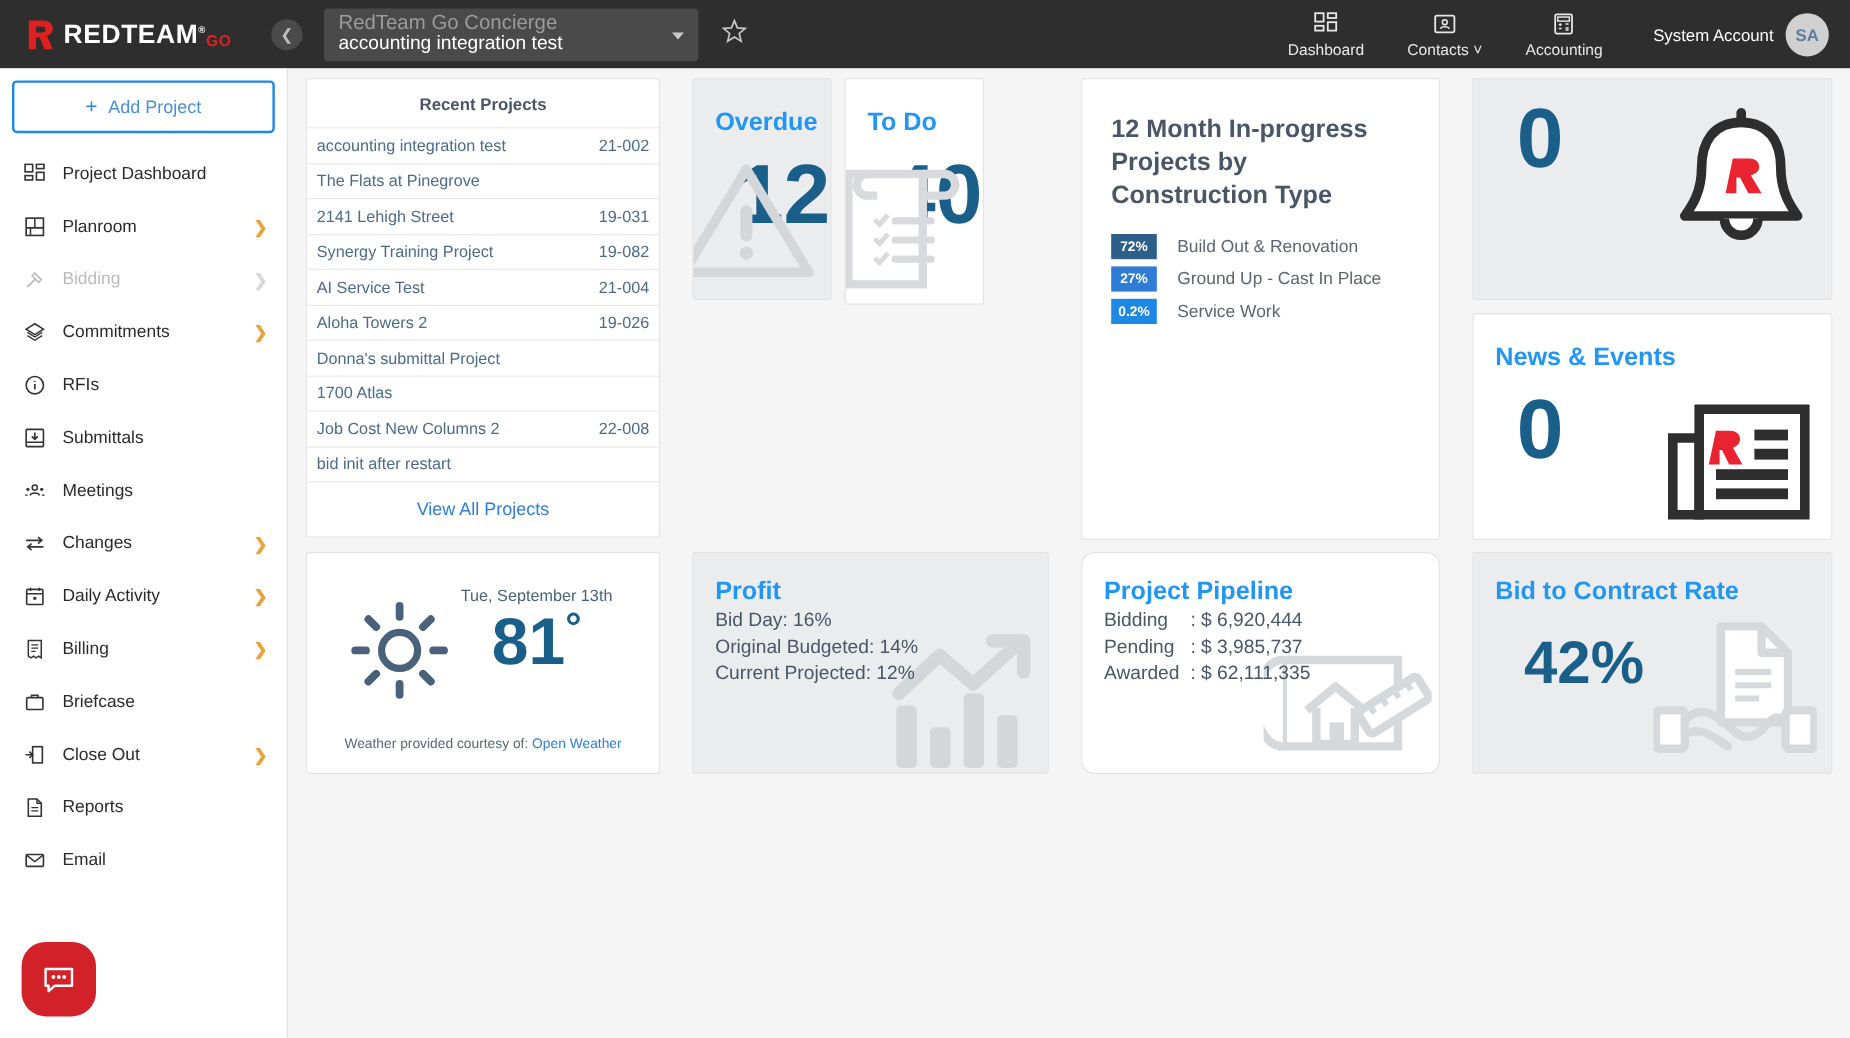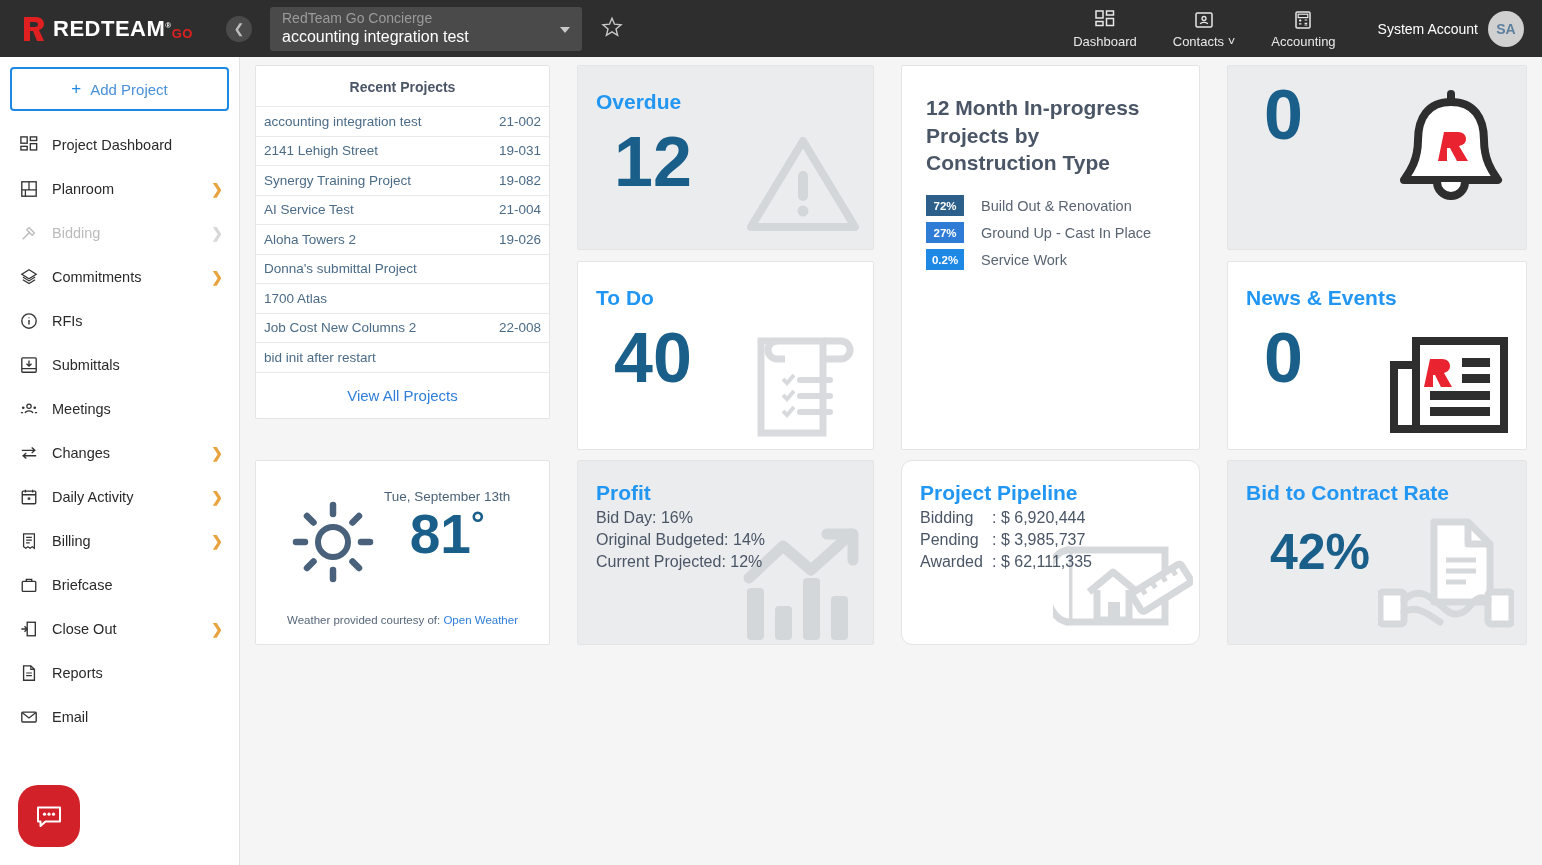--- a/index.html
+++ b/index.html
@@ -30,21 +30,21 @@
     background: #4a4a4a; color: #bdbdbd; display: flex;
     align-items: center; justify-content: center; font-size: 13px;
     margin-left: -14px; cursor: pointer; flex: none;
   }
 
   .project-select {
     margin-left: 18px; width: 312px; height: 44px;
     background: #4a4a4a; border-radius: 3px;
     padding: 4px 26px 4px 12px; position: relative; cursor: pointer;
   }
-  .project-select .ps-label { color: #9b9b9b; font-size: 14px; line-height: 15px; }
+  .project-select .ps-label { color: #9b9b9b; font-size: 17px; line-height: 15px; }
   .project-select .ps-value { color: #ffffff; font-size: 16px; line-height: 21px; }
   .project-select .ps-caret {
     position: absolute; right: 12px; top: 50%; margin-top: -2px;
     width: 0; height: 0; border-left: 5px solid transparent;
     border-right: 5px solid transparent; border-top: 6px solid #c9c9c9;
   }
   .star-btn {
     margin-left: 18px; color: #c9c9c9; font-size: 24px; cursor: pointer;
     line-height: 1; user-select: none;
   }
@@ -424,20 +424,24 @@
 
     <div style="grid-row:1; grid-column:1;">
       <div class="card">
         <div class="rp-title">Recent Projects</div>
         <div>
           <div class="rp-row">
               <span>accounting integration test</span>
               <span class="rp-code">21-002</span>
             </div>
           <div class="rp-row">
+              <span>The Flats at Pinegrove</span>
+              <span class="rp-code"></span>
+            </div>
+          <div class="rp-row">
               <span>2141 Lehigh Street</span>
               <span class="rp-code">19-031</span>
             </div>
           <div class="rp-row">
               <span>Synergy Training Project</span>
               <span class="rp-code">19-082</span>
             </div>
           <div class="rp-row">
               <span>AI Service Test</span>
               <span class="rp-code">21-004</span>
@@ -460,21 +464,21 @@
             </div>
           <div class="rp-row">
               <span>bid init after restart</span>
               <span class="rp-code"></span>
             </div>
         </div>
         <div class="rp-viewall">View All Projects</div>
       </div>
     </div>
 
-    <div style="grid-row:1; grid-column:2; display:flex; flex-direction:column; gap:11px;">
+    <div style="grid-row:1; grid-column:2; display:flex; flex-direction:row; gap:11px;">
       <div class="card gray" style="height:185px;">
         <div class="stat-title">Overdue</div>
         <div class="stat-num">12</div>
         <svg class="stat-art" style="right:10px; bottom:10px;" width="120" height="110" viewBox="0 0 120 110">
           <path d="M60 12 L112 98 H8 Z" fill="none" stroke="#d3d7da" stroke-width="8" stroke-linejoin="round"></path>
           <rect x="55" y="42" width="10" height="30" rx="5" fill="#d3d7da"></rect>
           <circle cx="60" cy="82" r="5.5" fill="#d3d7da"></circle>
         </svg>
       </div>
       <div class="card" style="height:189px;">

